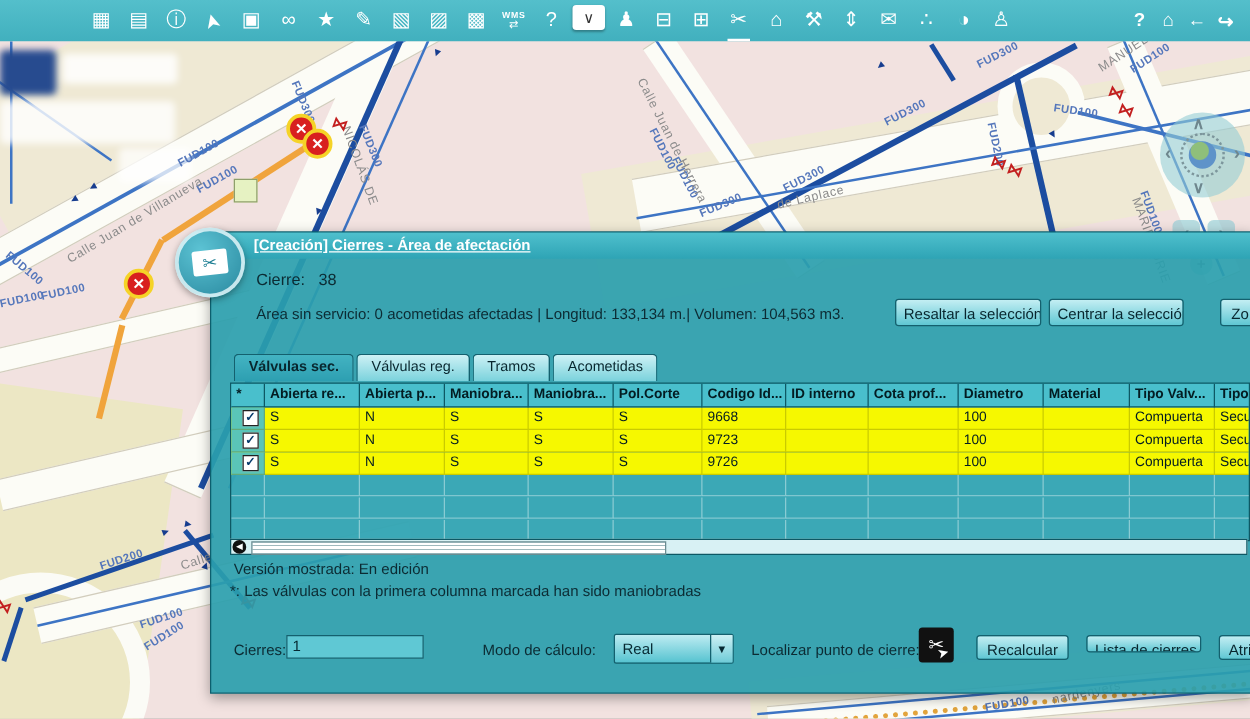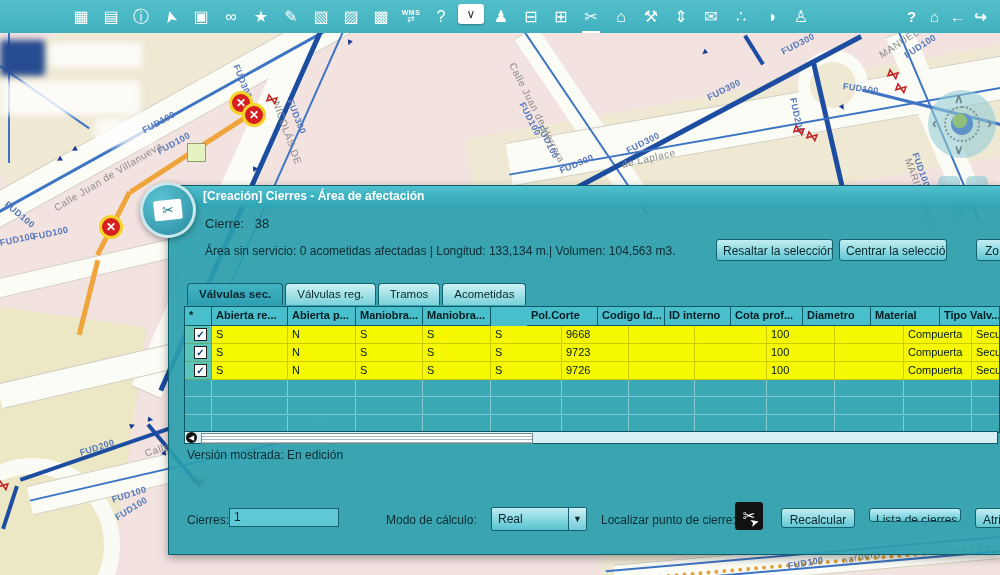--- a/index.html
+++ b/index.html
@@ -38,21 +38,21 @@
   
   .navc{position:absolute;background:rgba(148,205,214,.6);border-radius:50%;}
   .navq{position:absolute;background:rgba(148,205,214,.65);border-radius:5px;}
   .navg{color:#6e868d;font-weight:bold;text-align:center;}
   
   #panel{position:absolute;left:168px;top:185px;width:832px;height:368px;
          background:rgba(42,158,173,.92);border:1px solid #0c5f6e;border-radius:6px 0 0 0;
          box-shadow:0 3px 10px rgba(0,0,0,.35);overflow:hidden;z-index:20;}
   #ptitle{position:absolute;left:0;top:0;right:0;height:21px;
           background:linear-gradient(#4fc0cd,#2ea4b5);color:#fff;font-weight:bold;font-size:12px;
-          line-height:21px;padding-left:34px;border-radius:6px 0 0 0;}
+          line-height:21px;padding-left:34px;border-radius:6px 0 0 0;text-decoration:underline;}
   .ptext{position:absolute;color:#0c2b33;font-size:12px;white-space:nowrap;}
   .pbtn{position:absolute;height:22px;background:linear-gradient(#c3eef3,#5fc7d3);
         border:1px solid #14606e;border-radius:3px;font-size:12px;color:#08262e;
         font-family:"Liberation Sans",sans-serif;text-align:center;line-height:20px;cursor:pointer;
         overflow:hidden;white-space:nowrap;}
   #tabs{position:absolute;left:18px;top:97px;display:flex;align-items:flex-end;}
   .tab{height:21px;line-height:21px;padding:0 11px;font-size:11.5px;color:#08262e;
        background:linear-gradient(#cdf1f5,#7ad2dc);border:1px solid #14606e;border-bottom:none;
        border-radius:4px 4px 0 0;margin-right:2px;cursor:pointer;white-space:nowrap;}
   .tab.on{background:linear-gradient(#43b3c2,#2d9fb1);font-weight:bold;}
@@ -270,21 +270,21 @@
         <div class="tab">Acometidas</div>
       </div>
 
     <div id="tbl">
         <div class="trow hd">
           <div class="tc" style="width: 27px;">*</div>
           <div class="tc" style="width: 76px;">Abierta re...</div>
           <div class="tc" style="width: 68px;">Abierta p...</div>
           <div class="tc" style="width: 67px;">Maniobra...</div>
           <div class="tc" style="width: 68px;">Maniobra...</div>
-          <div class="tc" style="width: 71px; margin-left: 36px;">Pol.Corte</div>
+          <div class="tc" style="width: 71px;">Pol.Corte</div>
           <div class="tc" style="width: 67px;">Codigo Id...</div>
           <div class="tc" style="width: 66px;">ID interno</div>
           <div class="tc" style="width: 72px;">Cota prof...</div>
           <div class="tc" style="width: 68px;">Diametro</div>
           <div class="tc" style="width: 69px;">Material</div>
           <div class="tc" style="width: 68px;">Tipo Valv...</div>
           <div class="tc" style="width: 60px;">Tipo</div>
         </div>
         <div class="trow yl">
           <div class="tc" style="width: 27px; background: rgba(73, 191, 204, 0.9);"><span class="cb">✓</span></div>
@@ -377,20 +377,21 @@
           <div class="tc" style="width: 60px;"></div>
         </div>
       </div>
 
     <div id="hscroll">
       <div id="harrow">◀</div>
       <div id="hthumb"></div>
     </div>
 
     <div class="ptext" style="left:18px;top:262px;">Versión mostrada:  En edición</div>
+    <div class="ptext" style="left:15px;top:280px;">*: Las válvulas con la primera columna marcada han sido maniobradas</div>
 
     <div class="ptext" style="left:18px;top:327px;">Cierres:</div>
     <div class="fld" style="left:60px;top:322px;width:110px;height:19px;">1</div>
 
     <div class="ptext" style="left:217px;top:327px;">Modo de cálculo:</div>
     <div id="combo" style="left:322px;top:321px;width:94px;height:22px;">
       <span class="cv">Real</span>
       <span class="ca">▼</span>
     </div>
 

